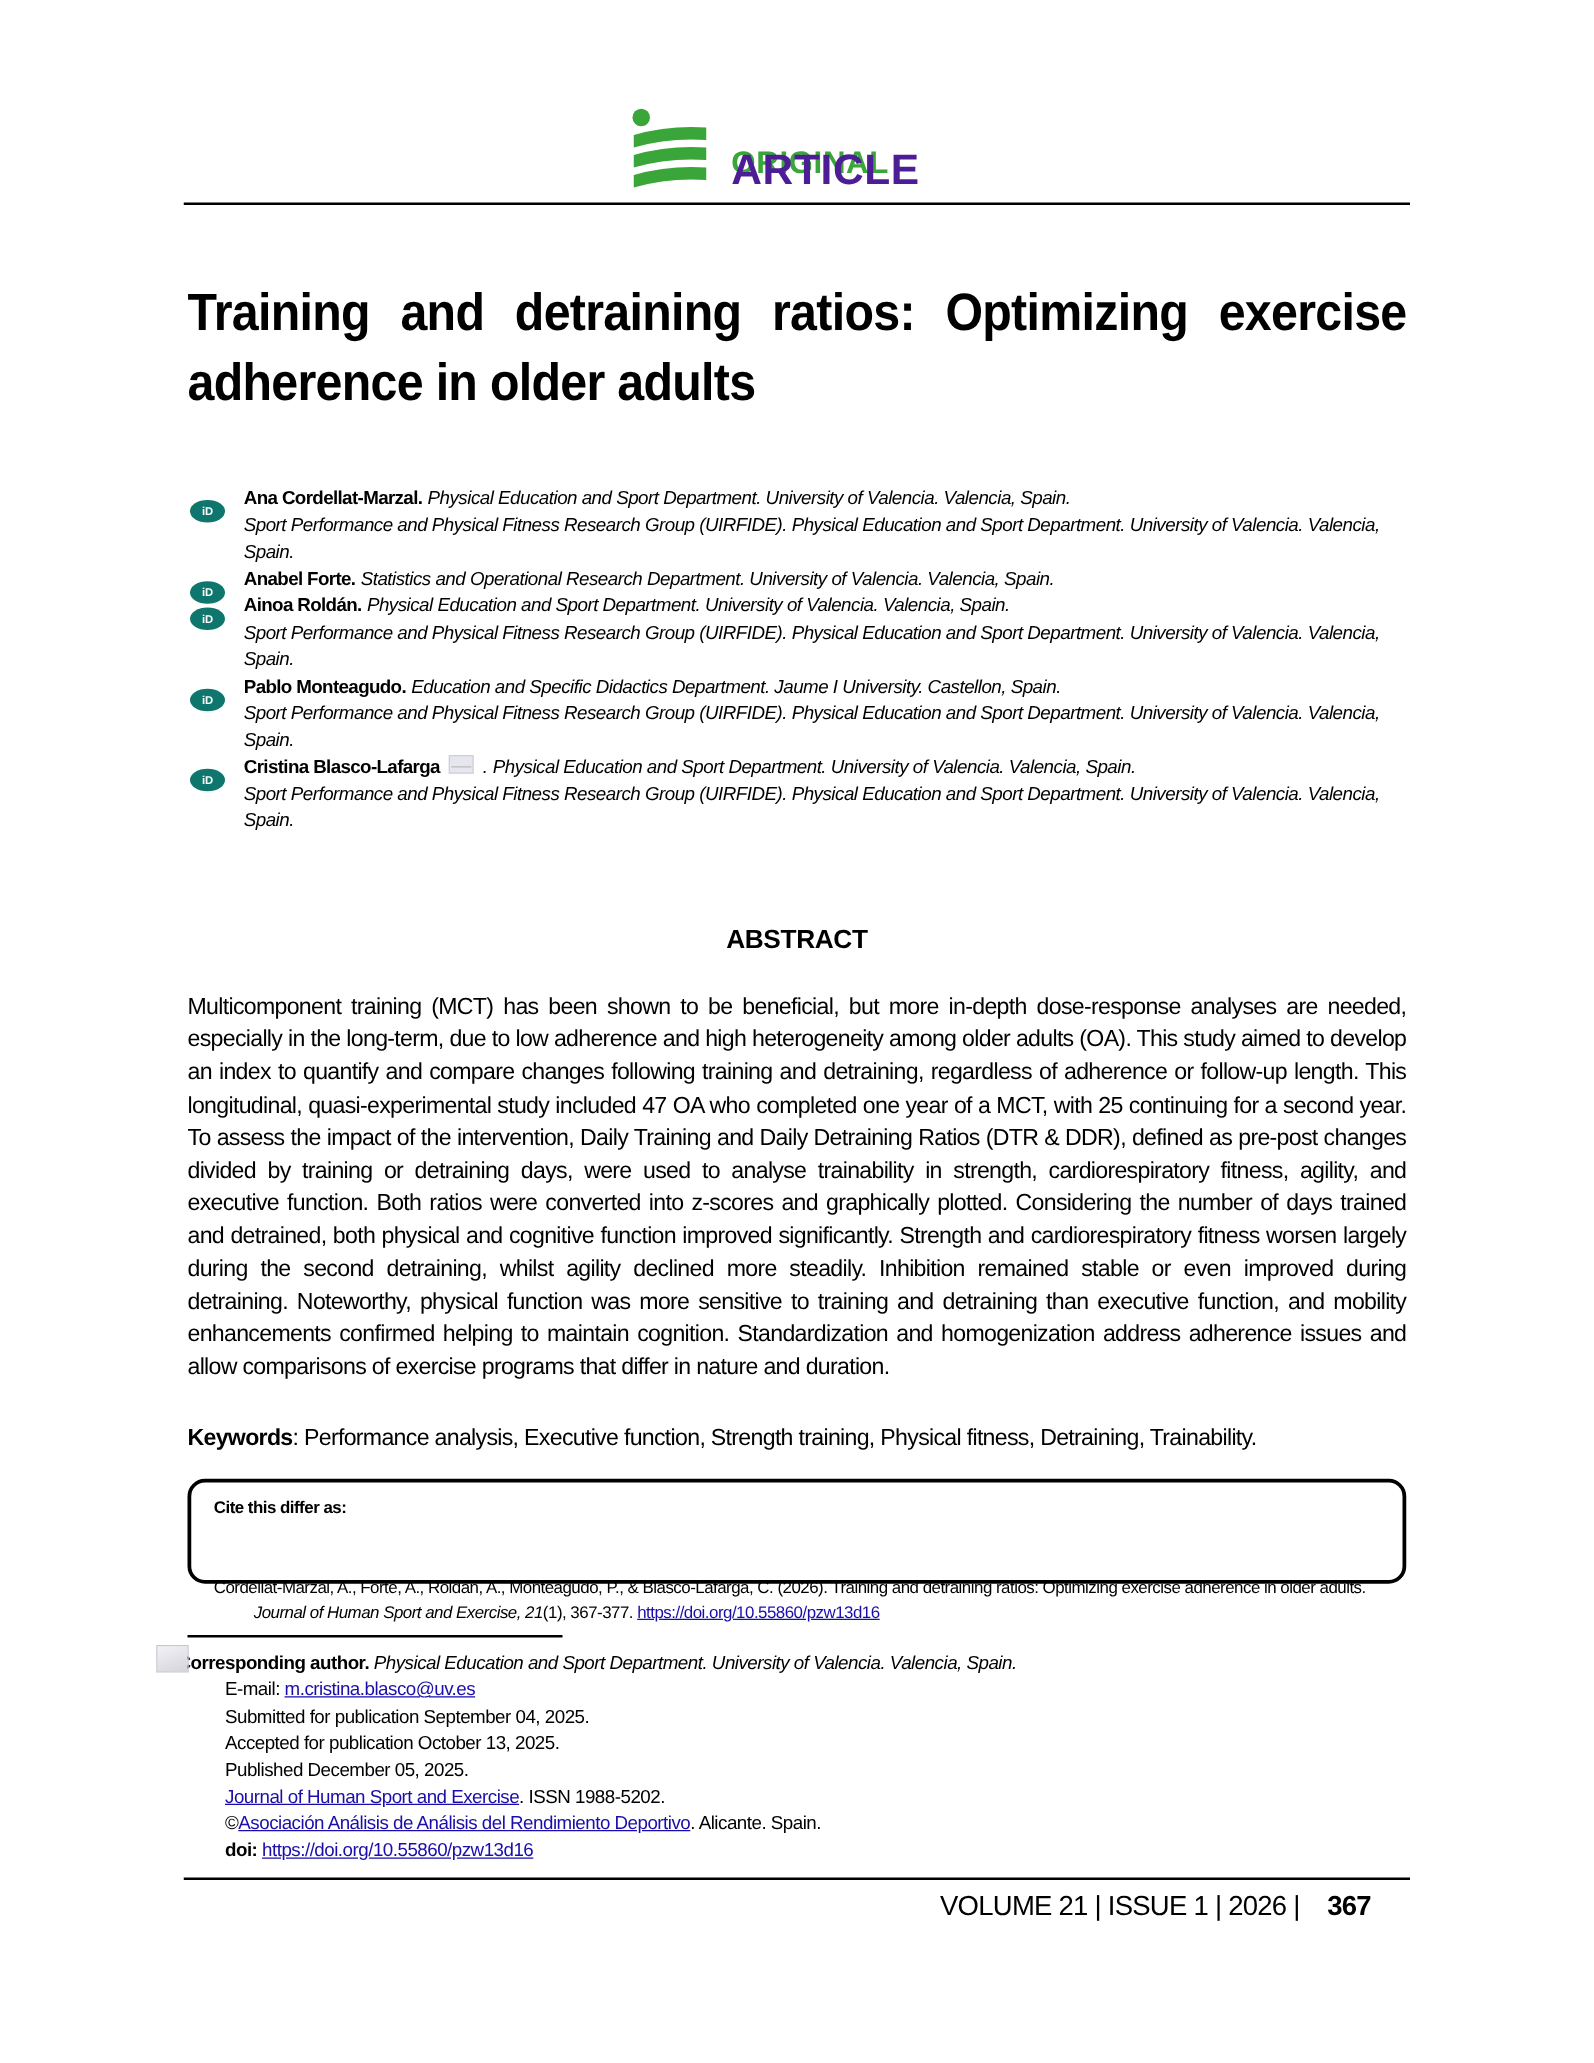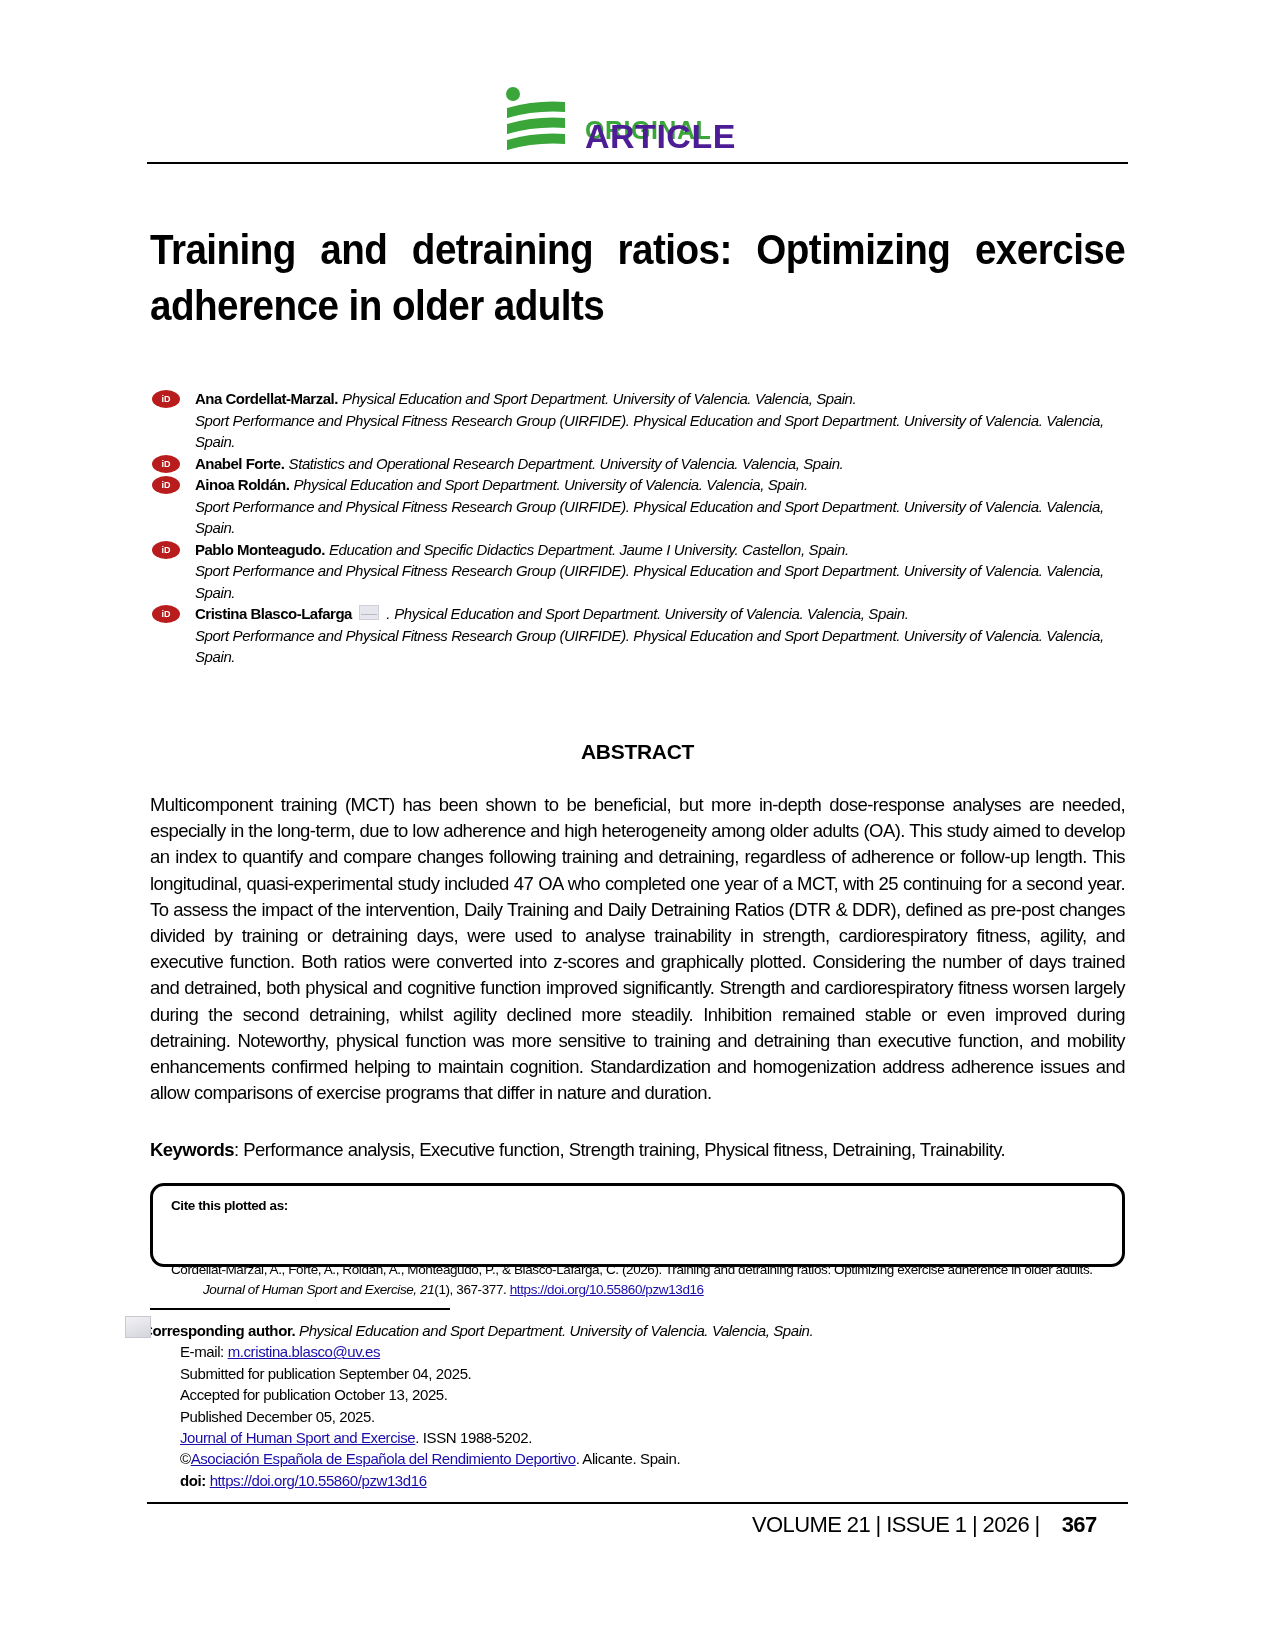--- a/index.html
+++ b/index.html
@@ -9,21 +9,21 @@
   
   #logo{left:505px;top:86px;width:270px;height:66px;}
   #logo .mark{position:absolute;left:0;top:0;width:62px;height:66px;}
   #logo .t1{position:absolute;left:80px;top:-2px;font-size:25px;font-weight:bold;color:#3aa63a;letter-spacing:0.5px;line-height:36px;margin-top:28px;}
   #logo .t2{position:absolute;left:80px;top:32px;font-size:34px;font-weight:bold;color:#4c1d95;letter-spacing:0.5px;line-height:36px;}
   .rule{position:absolute;background:#000;}
   #title{left:150px;top:222px;width:975px;font-size:42px;font-weight:bold;line-height:56px;
          letter-spacing:-0.6px;transform:scaleX(0.92);transform-origin:left top;width:1060px;text-align:justify;}
   #authors{left:150px;top:388px;width:980px;font-size:15px;line-height:21.5px;}
   .arow{position:relative;padding-left:45px;}
-  .orcid{position:absolute;left:2px;top:2px;width:28px;height:18px;border-radius:50%;background:#b91c1c;
+  .orcid{position:absolute;left:2px;top:12px;width:28px;height:18px;border-radius:50%;background:#0f766e;
          color:#fff;font-size:9px;font-weight:bold;line-height:18px;text-align:center;}
   .aname{font-weight:bold;letter-spacing:-0.5px;}
   .aff{font-style:italic;letter-spacing:-0.4px;}
   .mail{display:inline-block;width:18px;height:13px;background:#e6e6ee;border:1px solid #cfcfd8;vertical-align:-1px;margin:0 3px;position:relative;}
   .mail:after{content:"";position:absolute;left:1px;top:0;width:16px;height:8px;border-bottom:1px solid #bbb;transform:skewY(0);}
   #abs-h{left:0;width:1275px;top:740px;text-align:center;font-size:21px;font-weight:bold;letter-spacing:-0.3px;}
   #abs-body{left:150px;top:792px;width:975px;font-size:18.5px;line-height:26.2px;text-align:justify;letter-spacing:-0.55px;}
   #keywords{left:150px;top:1137px;width:975px;font-size:18.5px;line-height:26px;letter-spacing:-0.55px;}
   #cite{left:150px;top:1183px;width:975px;height:84px;border:3px solid #000;border-radius:14px;box-sizing:border-box;
         padding:10px 18px 0 18px;font-size:13.5px;line-height:20px;letter-spacing:-0.4px;}
@@ -89,21 +89,21 @@
   </div>
 </div>
 
 <div id="abs-h" class="abs">ABSTRACT</div>
 <div id="abs-body" class="abs">Multicomponent training (MCT) has been shown to be beneficial, but more in-depth dose-response analyses are needed, especially in the long-term, due to low adherence and high heterogeneity among older adults (OA). This study aimed to develop an index to quantify and compare changes following training and detraining, regardless of adherence or follow-up length. This longitudinal, quasi-experimental study included 47 OA who completed one year of a MCT, with 25 continuing for a second year. To assess the impact of the intervention, Daily Training and Daily Detraining Ratios (DTR &amp; DDR), defined as pre-post changes divided by training or detraining days, were used to analyse trainability in strength, cardiorespiratory fitness, agility, and executive function. Both ratios were converted into z-scores and graphically plotted. Considering the number of days trained and detrained, both physical and cognitive function improved significantly. Strength and cardiorespiratory fitness worsen largely during the second detraining, whilst agility declined more steadily. Inhibition remained stable or even improved during detraining. Noteworthy, physical function was more sensitive to training and detraining than executive function, and mobility enhancements confirmed helping to maintain cognition. Standardization and homogenization address adherence issues and allow comparisons of exercise programs that differ in nature and duration.</div>
 <div id="keywords" class="abs">
   <b>Keywords</b><span>: Performance analysis, Executive function, Strength training, Physical fitness, Detraining, Trainability.</span>
 </div>
 
 <div id="cite" class="abs">
-  <div class="ch">Cite this plotted as:</div>
+  <div class="ch">Cite this differ as:</div>
   <div class="cref">
     <span>Cordellat-Marzal, A., Forte, A., Roldán, A., Monteagudo, P., &amp; Blasco-Lafarga, C. (2026). Training and detraining ratios: Optimizing exercise adherence in older adults. </span><i>Journal of Human Sport and Exercise, 21</i><span>(1), 367-377. </span><a class="lnk">https://doi.org/10.55860/pzw13d16</a>
   </div>
 </div>
 
 <div class="rule" style="left:150px;top:1308px;width:300px;height:2px;"></div>
 
 <div id="corr" class="abs">
   <div class="first">
     <span class="mailbig"></span>
@@ -112,21 +112,21 @@
   <div class="line">
     <span>E-mail: </span><a class="lnk">m.cristina.blasco@uv.es</a>
   </div>
   <div class="line">Submitted for publication September 04, 2025.</div>
   <div class="line">Accepted for publication October 13, 2025.</div>
   <div class="line">Published December 05, 2025.</div>
   <div class="line">
     <a class="lnk">Journal of Human Sport and Exercise</a><span>. ISSN 1988-5202.</span>
   </div>
   <div class="line">
-    <span>©</span><a class="lnk">Asociación Española de Española del Rendimiento Deportivo</a><span>. Alicante. Spain.</span>
+    <span>©</span><a class="lnk">Asociación Análisis de Análisis del Rendimiento Deportivo</a><span>. Alicante. Spain.</span>
   </div>
   <div class="line">
     <b>doi: </b><a class="lnk">https://doi.org/10.55860/pzw13d16</a>
   </div>
 </div>
 
 <div class="rule" style="left:147px;top:1502px;width:981px;height:2px;"></div>
 
 <div id="footer" class="abs">
   <span>VOLUME 21 | ISSUE 1 | 2026 |</span><span class="pg">367</span>

